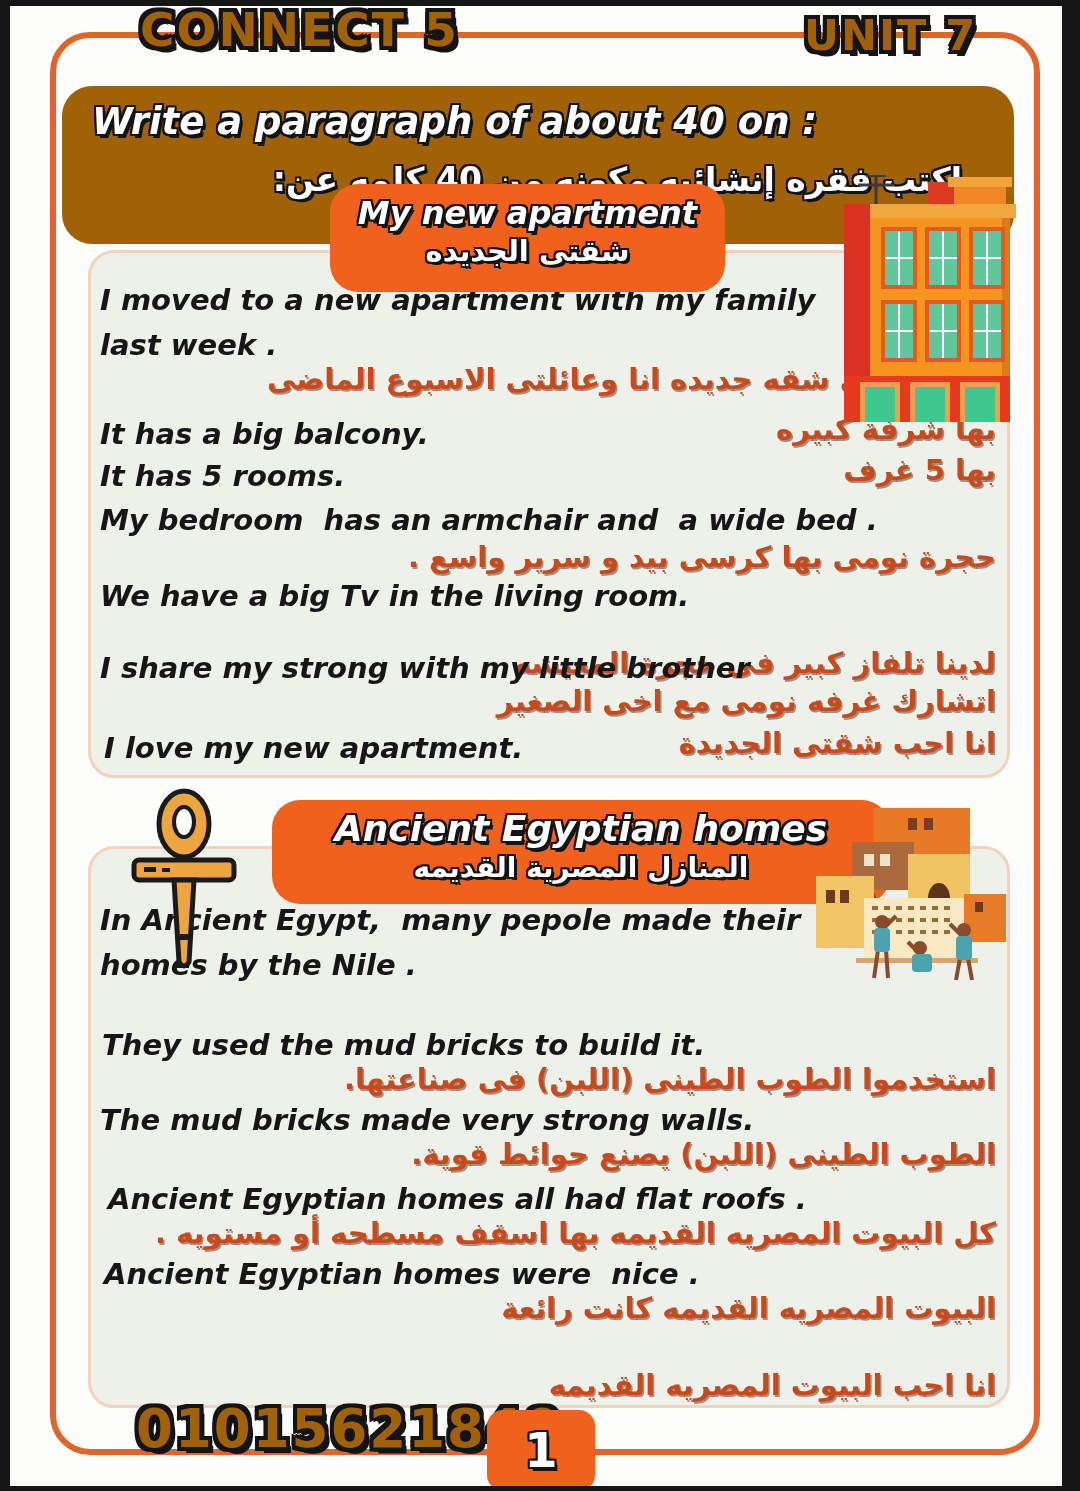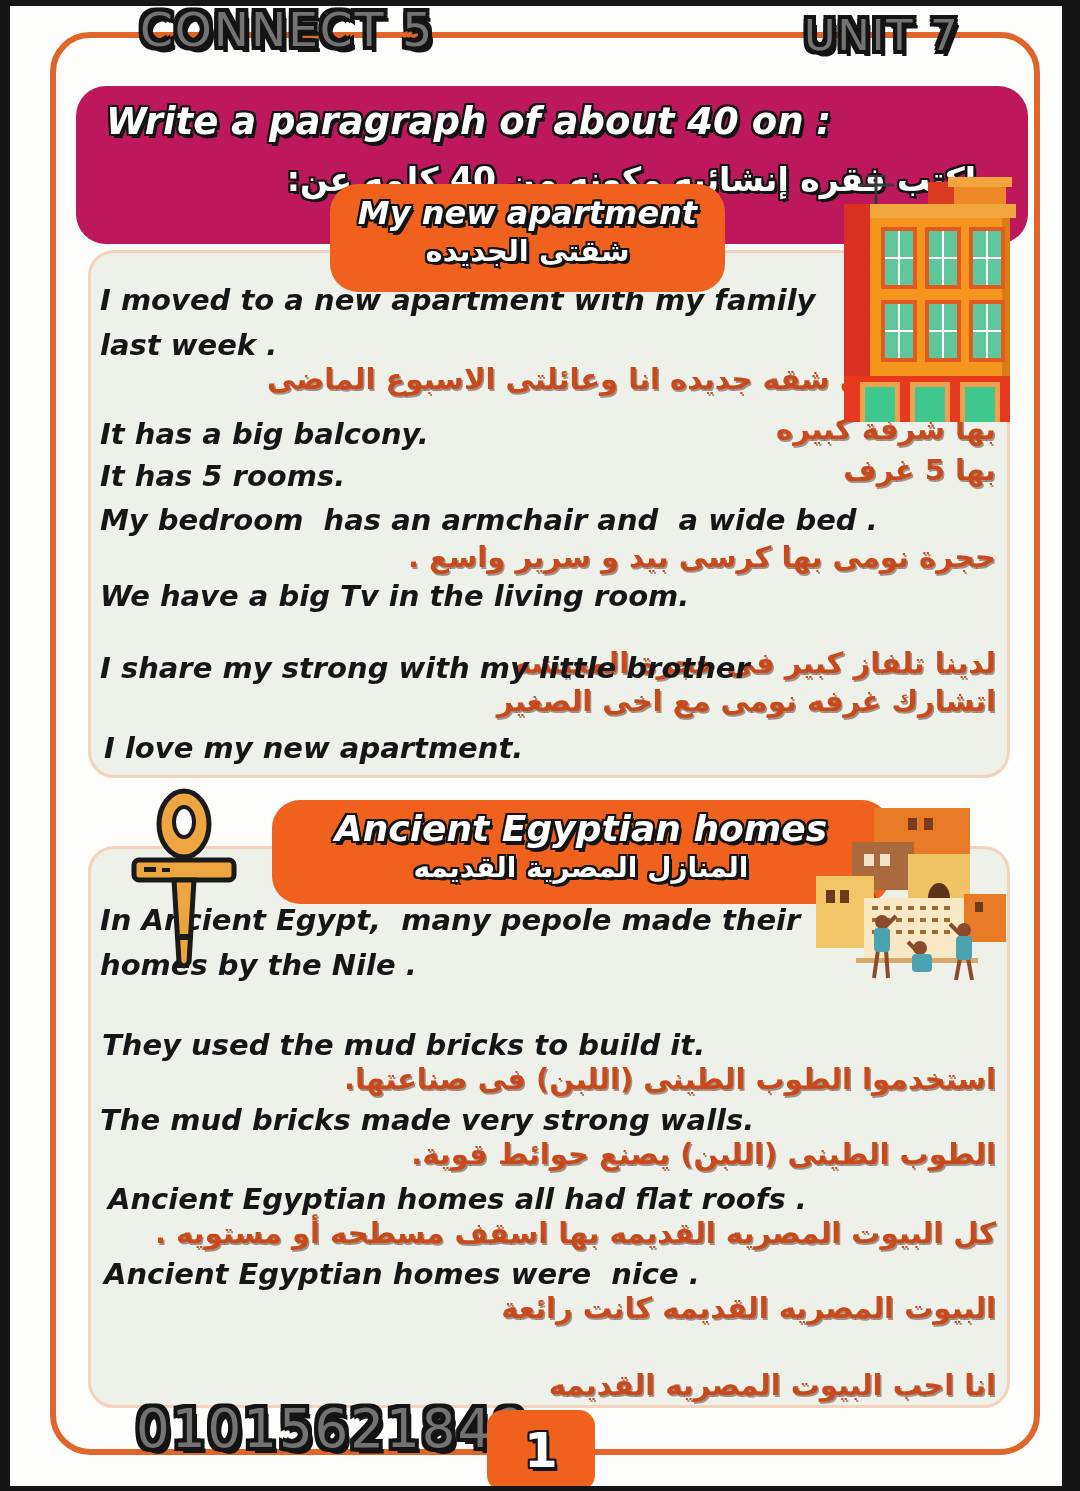--- a/index.html
+++ b/index.html
@@ -5,37 +5,37 @@
   html,body{margin:0;padding:0;background:#111;}
   .page{position:relative;width:1080px;height:1491px;background:#fdfdfc;overflow:hidden;
         font-family:"DejaVu Sans",sans-serif;}
   .abs{position:absolute;}
   
   .edge{position:absolute;background:#161616;z-index:10;}
   
   .outer-frame{position:absolute;left:50px;top:32px;width:990px;height:1423px;
     border:6px solid #e0652a;border-radius:40px;box-sizing:border-box;z-index:0;background:transparent;}
   
-  .cartoon-orange{font-weight:normal;color:#737373;letter-spacing:2px;z-index:4;
+  .cartoon-orange{font-weight:bold;color:#a16207;letter-spacing:2px;z-index:4;
     text-shadow:-4px -4px 0 #141414,-4px 0 0 #141414,-4px 4px 0 #141414,
                  0 -4px 0 #141414,0 4px 0 #141414,
                  4px -4px 0 #141414,4px 0 0 #141414,4px 4px 0 #141414,
                  -3px -3px 0 #141414,3px -3px 0 #141414,-3px 3px 0 #141414,3px 3px 0 #141414,
                  5px 6px 0 #141414;padding-left:32px;}
   
   .cartoon-white{font-weight:bold;font-style:italic;color:#ffffff;
     text-shadow:-2px -2px 0 #141414,0 -2px 0 #141414,2px -2px 0 #141414,
                 -2px 0 0 #141414,2px 0 0 #141414,
                 -2px 2px 0 #141414,0 2px 0 #141414,2px 2px 0 #141414,3px 4px 0 #141414;}
   .cartoon-white-ar{font-weight:bold;color:#ffffff;direction:rtl;
     text-shadow:-2px -2px 0 #141414,0 -2px 0 #141414,2px -2px 0 #141414,
                 -2px 0 0 #141414,2px 0 0 #141414,
                 -2px 2px 0 #141414,0 2px 0 #141414,2px 2px 0 #141414,3px 3px 0 #141414;}
-  .banner{position:absolute;left:62px;top:86px;width:952px;height:158px;background:#be185d;
-    border-radius:30px;z-index:2;margin-left:14px;}
+  .banner{position:absolute;left:62px;top:86px;width:952px;height:158px;background:#a16207;
+    border-radius:30px;z-index:2;}
   .card{position:absolute;background:#eef1ea;border:3px solid #f3d3bd;border-radius:26px;
     box-sizing:border-box;z-index:1;}
   .section-title{position:absolute;background:#f0611d;border-radius:28px;text-align:center;z-index:3;}
   .en{font-style:italic;font-weight:bold;font-size:29px;color:#161616;white-space:pre;z-index:2;}
   .ar{font-weight:bold;font-size:29px;color:#c8491b;direction:rtl;white-space:nowrap;z-index:2;
     text-shadow:1.5px 1.5px 0 rgba(70,25,8,0.45);}
   .illu{z-index:3;}
   .page-box{position:absolute;left:487px;top:1410px;width:108px;height:81px;background:#f0611d;
     border-radius:16px;text-align:center;z-index:5;}
 </style>
@@ -124,20 +124,21 @@
   <div class="abs ar" style="right:84px;top:412px;">بها شرفة كبيره</div>
   <div class="abs en" style="left:100px;top:459px;">It has 5 rooms.</div>
   <div class="abs ar" style="right:84px;top:453px;">بها 5 غرف</div>
   <div class="abs en" style="left:100px;top:503px;">My bedroom  has an armchair and  a wide bed .</div>
   <div class="abs ar" style="right:84px;top:540px;">حجرة نومى بها كرسى بيد و سرير واسع .</div>
   <div class="abs en" style="left:100px;top:579px;">We have a big Tv in the living room.</div>
   <div class="abs ar" style="right:84px;top:646px;">لدينا تلفاز كبير فى حجرة المعيشه</div>
   <div class="abs en" style="left:100px;top:651px;">I share my strong with my little brother</div>
   <div class="abs ar" style="right:84px;top:684px;">اتشارك غرفه نومى مع اخى الصغير</div>
   <div class="abs en" style="left:104px;top:731px;">I love my new apartment.</div>
+  <div class="abs ar" style="right:84px;top:726px;">انا احب شقتى الجديدة</div>
 
   <div class="card" style="left:88px;top:846px;width:922px;height:562px;"></div>
 
   <svg class="abs illu" style="left:118px;top:784px;" width="130" height="190" viewBox="0 0 130 190">
     <rect x="16" y="76" width="100" height="20" rx="5" fill="#eda53f" stroke="#1a1a1a" stroke-width="5"></rect>
     <ellipse cx="66" cy="40" rx="25" ry="33" fill="#eda53f" stroke="#1a1a1a" stroke-width="5"></ellipse>
     <ellipse cx="66" cy="38" rx="10" ry="15" fill="#fdfdfc" stroke="#1a1a1a" stroke-width="4"></ellipse>
     <path d="M56 96 L76 96 L71 178 Q66 186 61 178 Z" fill="#eda53f" stroke="#1a1a1a" stroke-width="5"></path>
     <rect x="26" y="83" width="12" height="5" fill="#1a1a1a"></rect>
     <rect x="44" y="84" width="8" height="4" fill="#1a1a1a"></rect>

